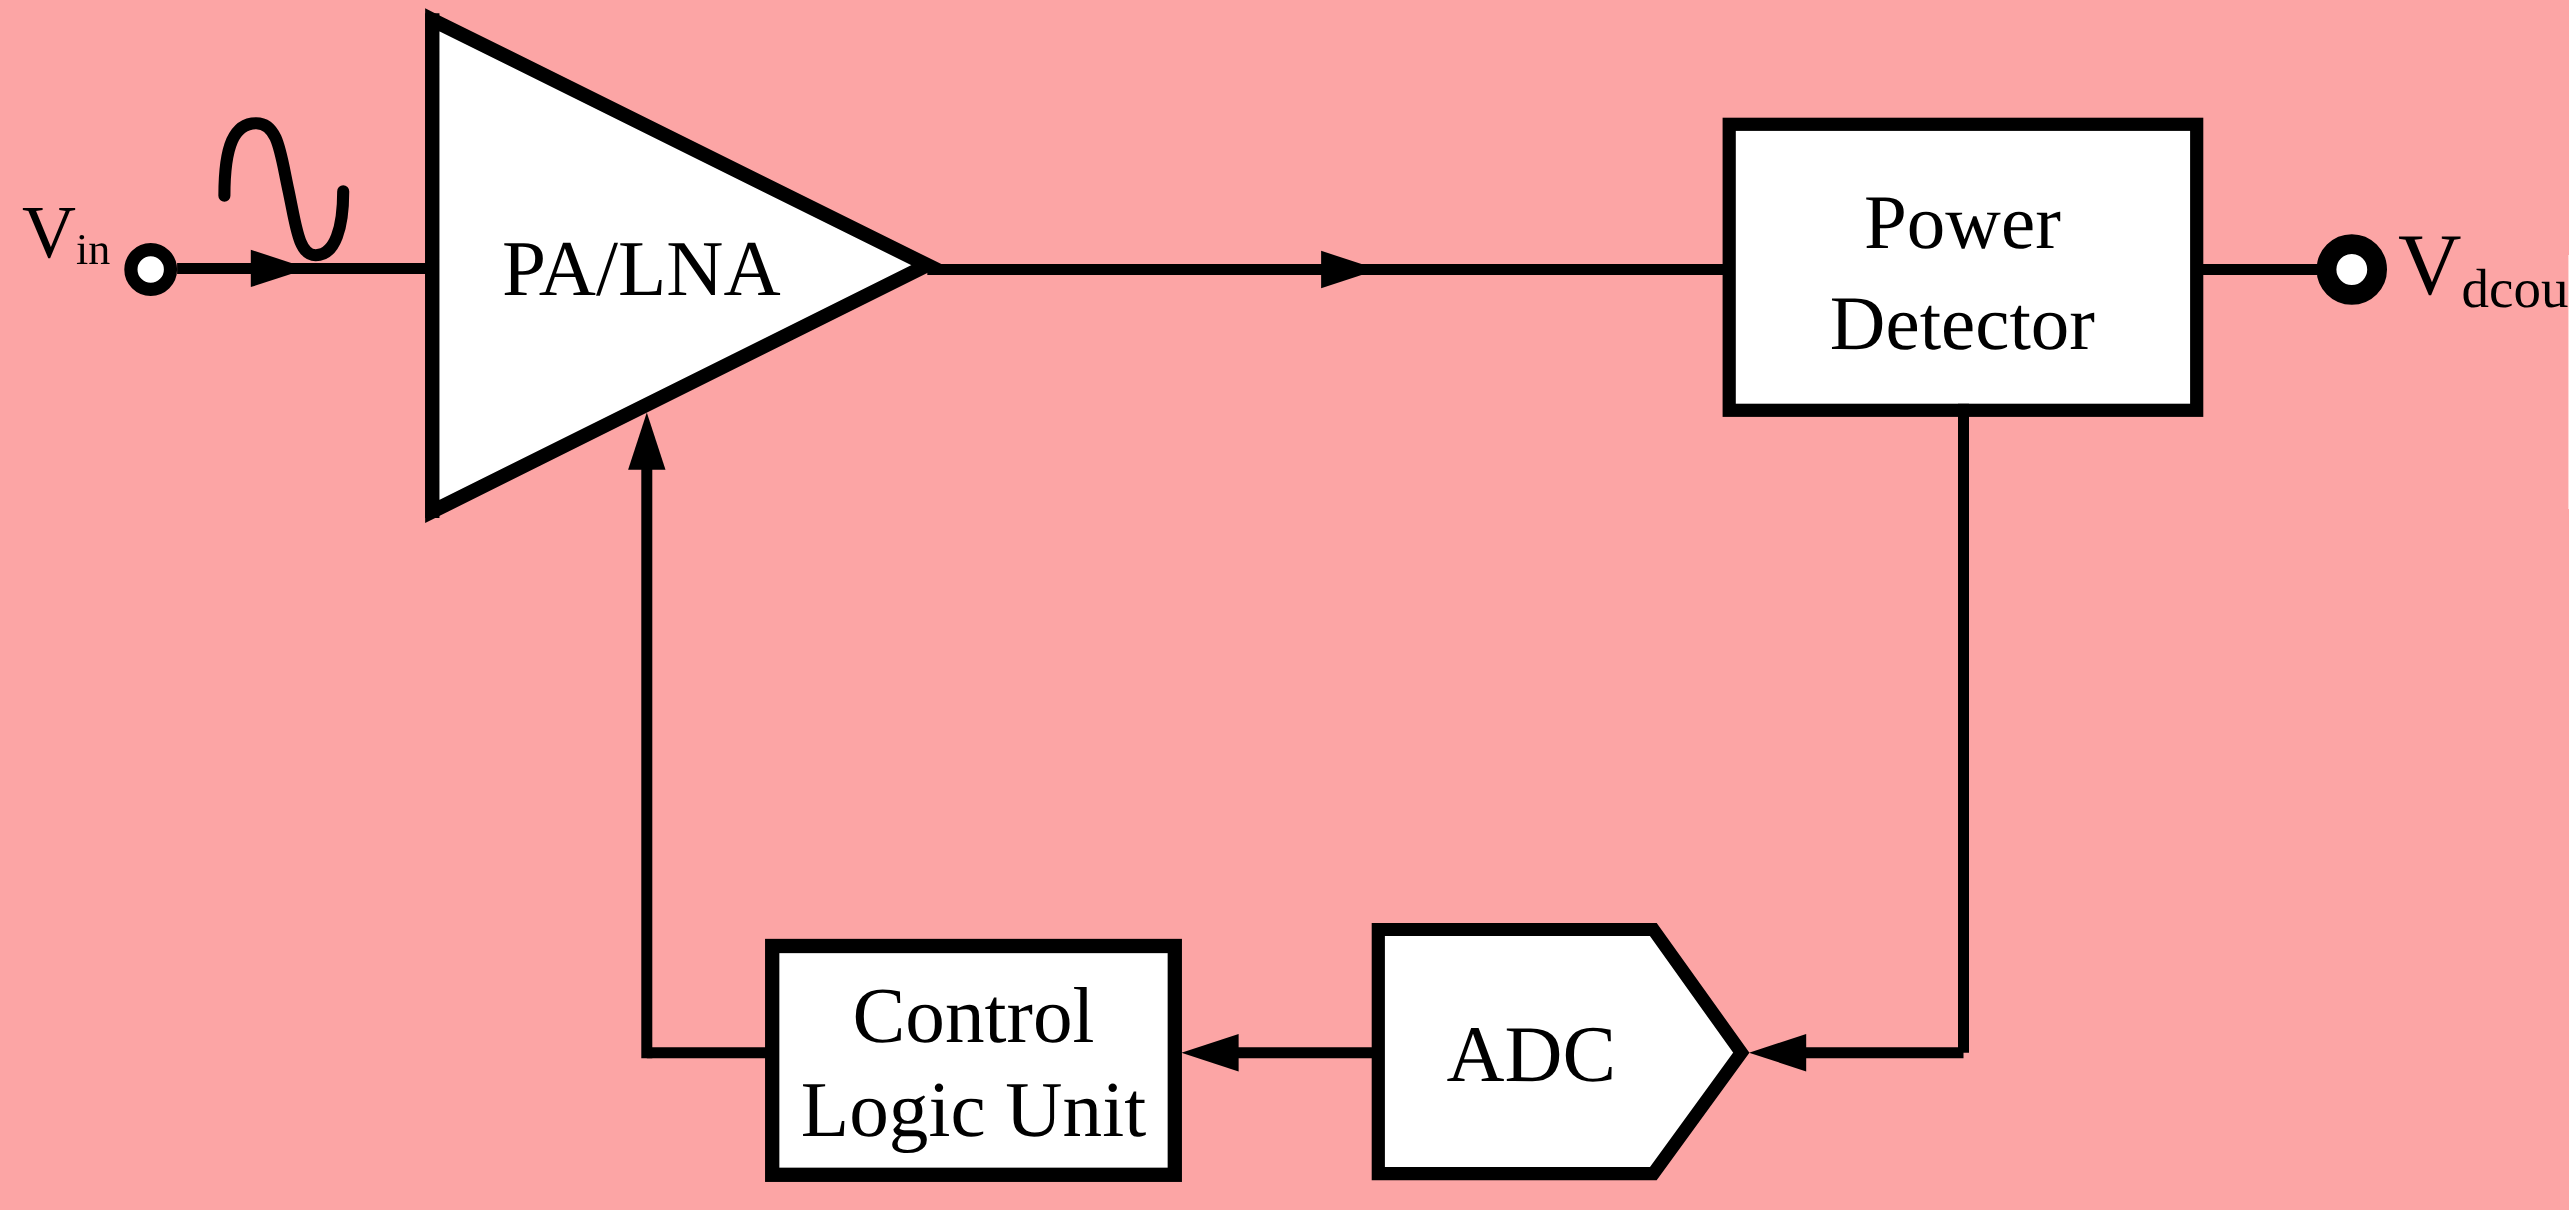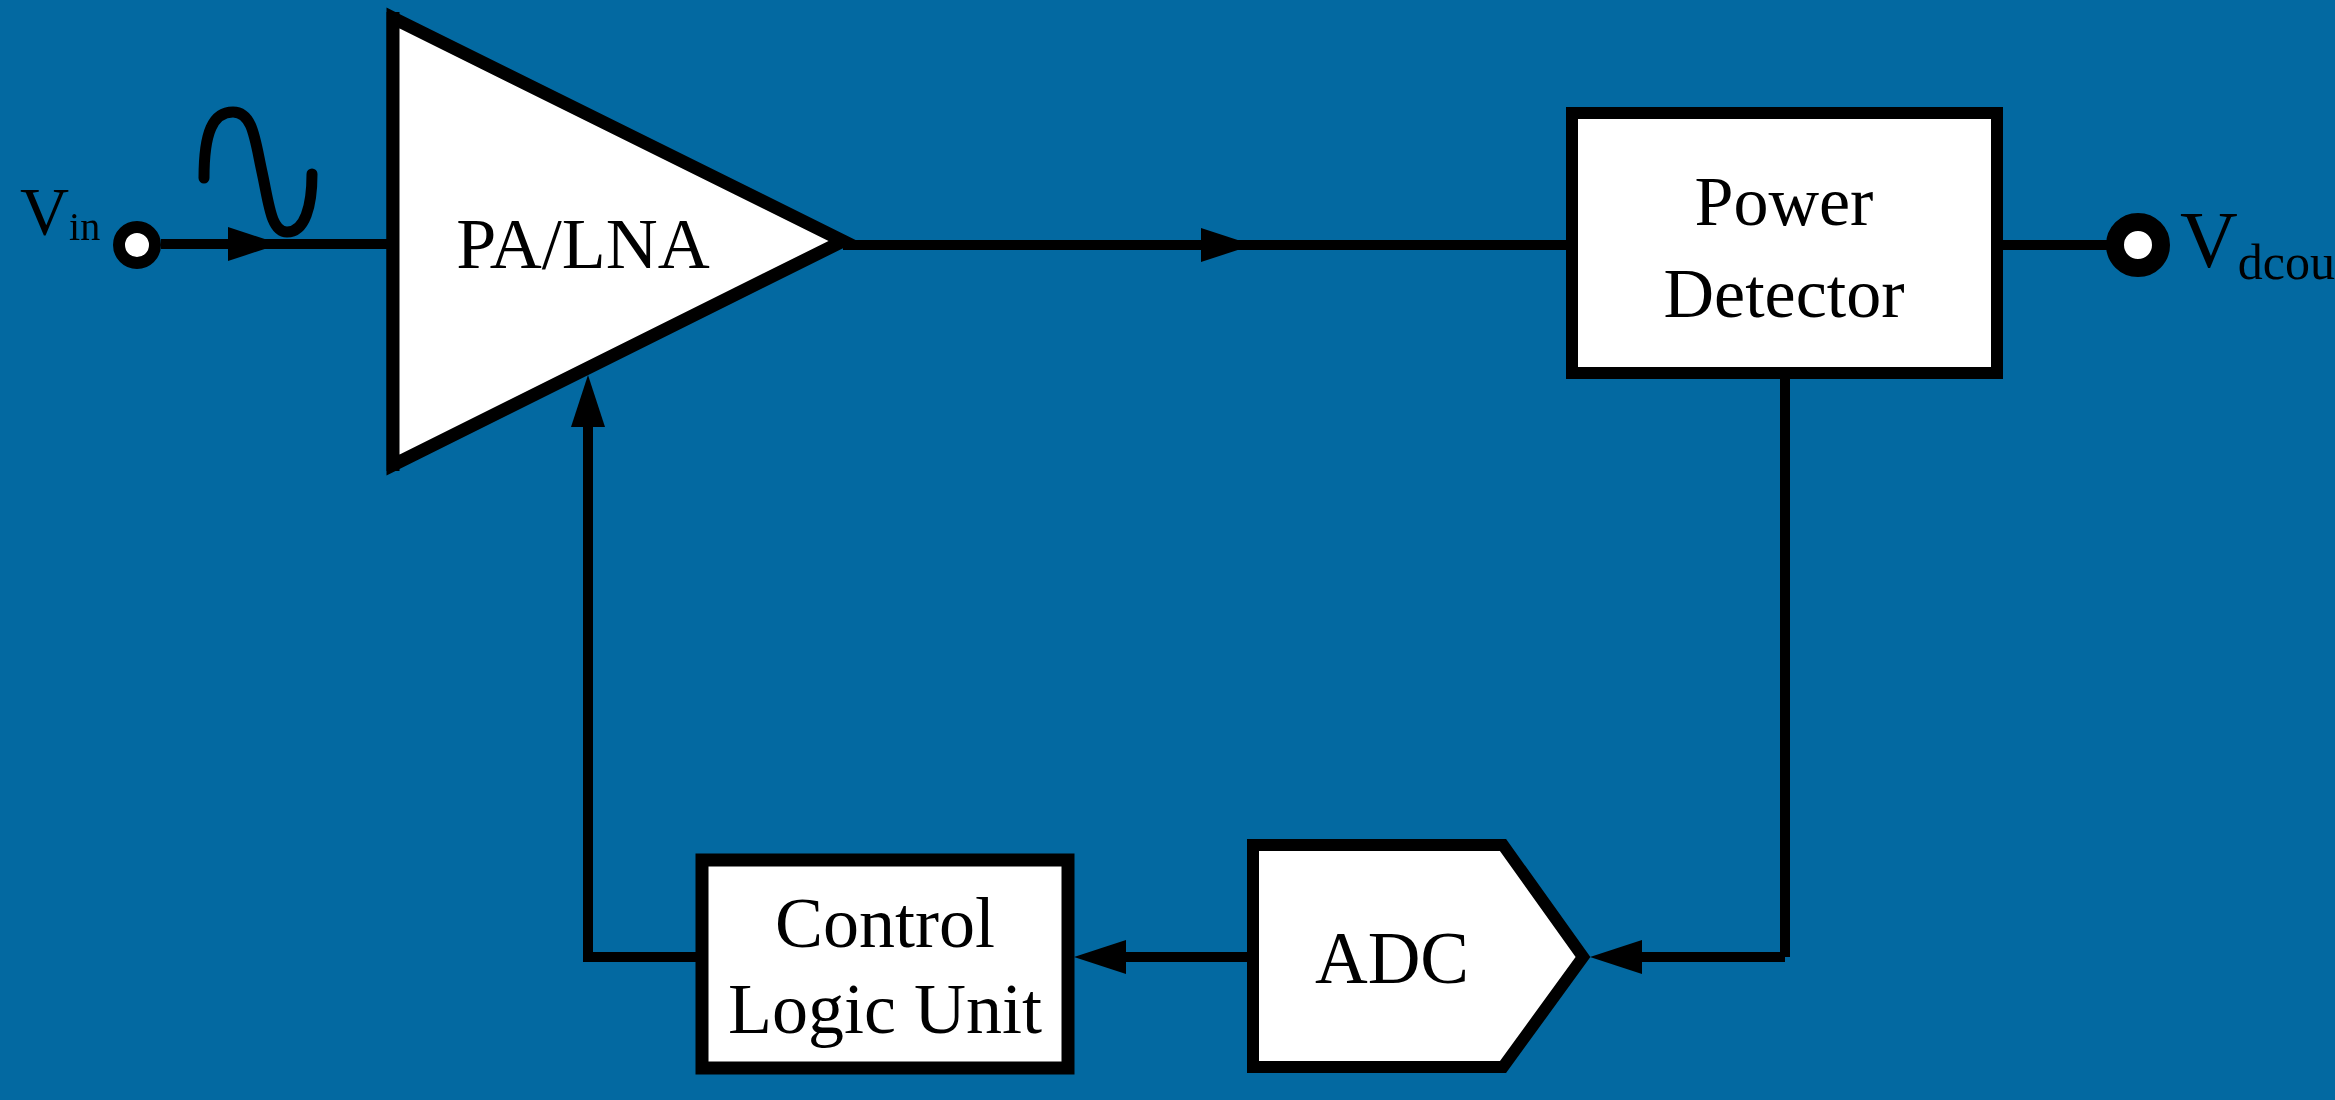--- a/index.html
+++ b/index.html
@@ -3,21 +3,21 @@
 <meta charset="utf-8">
 <style>
   html, body {
     margin: 0;
     padding: 0;
     background: #ffffff;
   }
   .diagram-stage {
     width: 2335px;
     height: 1100px;
-    background: #0369a1;
+    background: #fca5a5;
     position: relative;
     overflow: hidden;
   }
   svg {
     display: block;
   }
   .wire {
     fill: none;
     stroke: #000000;
     stroke-width: 10;

